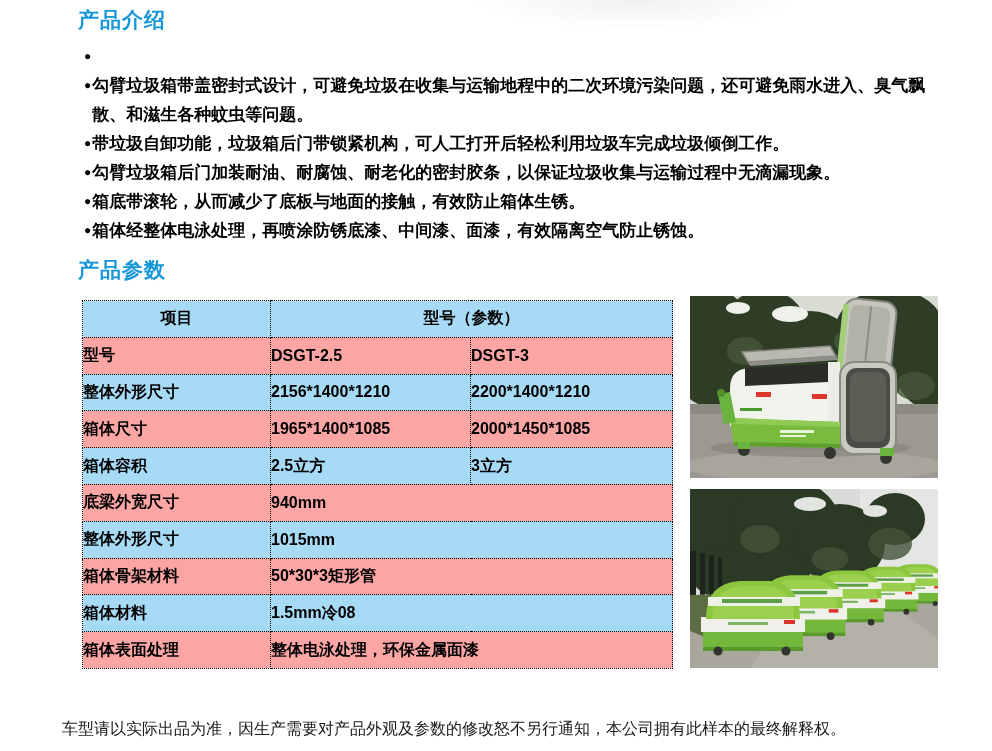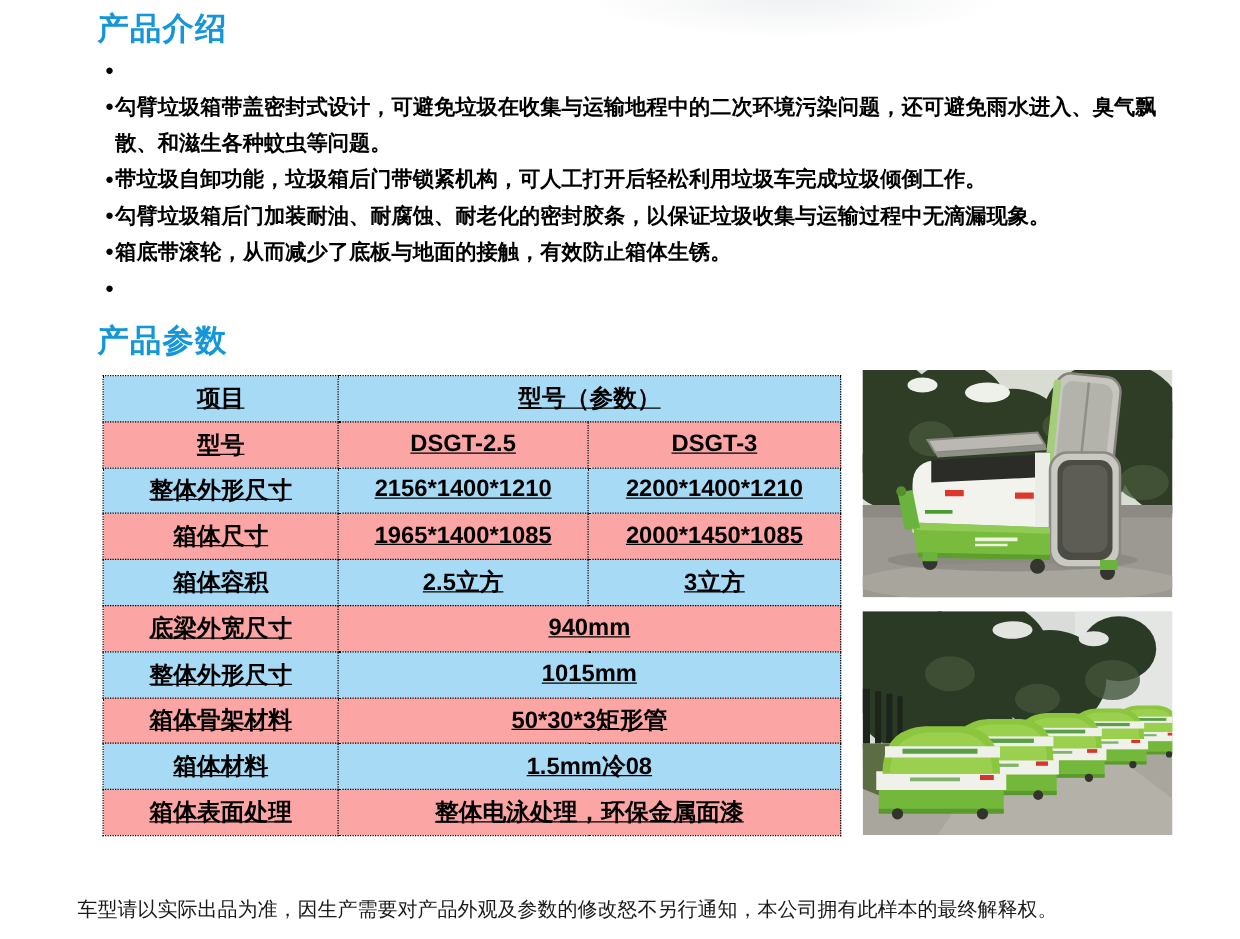--- a/index.html
+++ b/index.html
@@ -8,38 +8,38 @@
     font-family:"Liberation Sans","DejaVu Sans",sans-serif;
     overflow:hidden;color:#000;
   }
   .smudge{
     position:absolute;left:470px;top:0;width:330px;height:30px;
     background:radial-gradient(ellipse at 50% 0%, rgba(210,214,218,.35), rgba(255,255,255,0) 70%);
     pointer-events:none;
   }
   .section-title{
     position:absolute;left:78px;
-    font-size:25px;font-weight:bold;color:#1496d8;letter-spacing:1px;
+    font-size:21px;font-weight:bold;color:#1496d8;letter-spacing:1px;
   }
   #intro-title{top:6px;}
   #params-title{top:256px;}
   .bullet-list{
     position:absolute;left:84px;top:42px;width:864px;
   }
   .bullet-item{
     display:flex;align-items:flex-start;
     font-size:17px;font-weight:bold;line-height:29px;color:#000;
   }
   .bullet-dot{
     flex:0 0 auto;font-size:12px;line-height:29px;margin-right:1px;
   }
   .spec-table{
     position:absolute;left:82px;top:300px;width:590px;height:368px;
     border-collapse:collapse;table-layout:fixed;
-    font-size:19px;font-weight:bold;text-align:center;text-decoration:underline;
+    font-size:16px;font-weight:bold;
   }
   .spec-table td,.spec-table th{
     border:1px dotted #000;vertical-align:middle;padding:0;
     font-weight:bold;
   }
   .spec-table tr{height:36.8px;}
   .row-blue td,.row-blue th{background:#a7daf5;}
   .row-white td{background:#fca5a5;}
   .photo{
     position:absolute;left:690px;overflow:hidden;
@@ -74,20 +74,21 @@
   <div class="bullet-item">
     <span class="bullet-dot">●</span>
     <span>勾臂垃圾箱后门加装耐油、耐腐蚀、耐老化的密封胶条，以保证垃圾收集与运输过程中无滴漏现象。</span>
   </div>
   <div class="bullet-item">
     <span class="bullet-dot">●</span>
     <span>箱底带滚轮，从而减少了底板与地面的接触，有效防止箱体生锈。</span>
   </div>
   <div class="bullet-item">
     <span class="bullet-dot">●</span>
+    <span>箱体经整体电泳处理，再喷涂防锈底漆、中间漆、面漆，有效隔离空气防止锈蚀。</span>
   </div>
 </div>
 
 <div class="section-title" id="params-title">产品参数</div>
 
 <table class="spec-table">
   <colgroup>
       <col style="width:188px">
       <col style="width:200px">
       <col style="width:202px">

